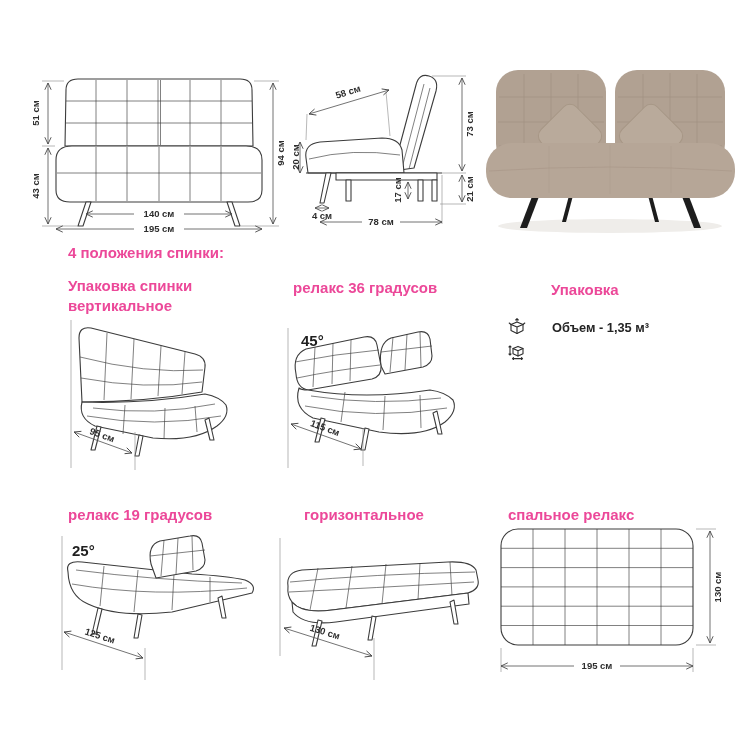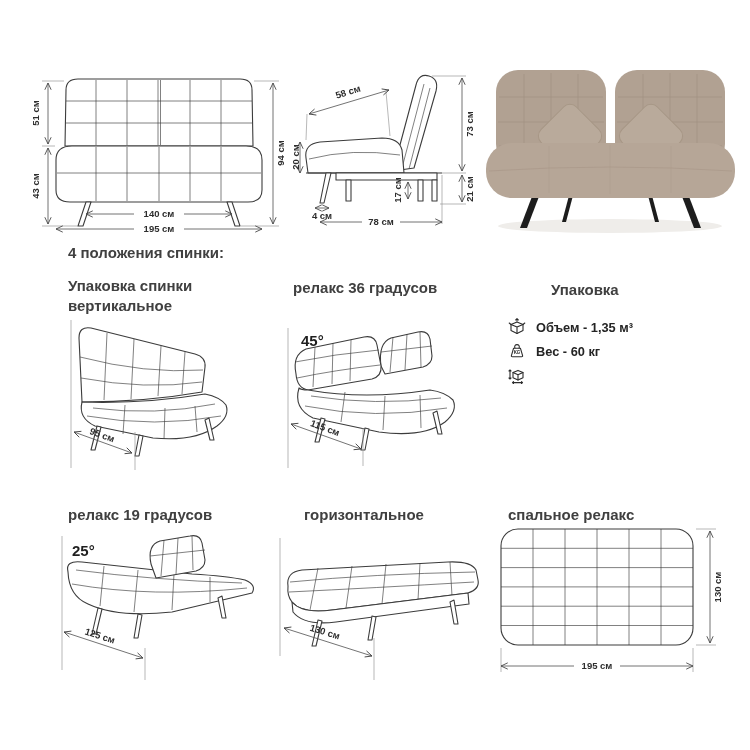--- a/index.html
+++ b/index.html
@@ -1,22 +1,22 @@
 <!DOCTYPE html>
 <html><head>
 <meta charset="utf-8">
 <style>
   *{margin:0;padding:0;box-sizing:border-box}
   html,body{background:#fff}
   body{width:750px;height:750px;position:relative;overflow:hidden;
        font-family:"Liberation Sans",sans-serif;color:#1f1f1f}
   .abs{position:absolute}
-  .title{font-size:15px;font-weight:700;line-height:1.32;color:#404040}
+  .title{font-size:15px;font-weight:700;line-height:1.32;color:#ec4899}
   .pack-list{display:flex;flex-direction:column;gap:6px}
-  .pack-item{display:flex;align-items:center;gap:10px}
+  .pack-item{display:flex;align-items:center;gap:26px}
   .pack-label{font-size:12.8px;font-weight:600;color:#242424;white-space:nowrap}
   svg{display:block}
   .o{fill:#fff;stroke:#3c3c3c;stroke-width:1.1;stroke-linejoin:round}
   .g{fill:none;stroke:#3c3c3c;stroke-width:.65}
   .ref{stroke:#9a9a9a;stroke-width:.7}
   .dim{stroke:#4f4f4f;stroke-width:.8;marker-start:url(#ah);marker-end:url(#ah)}
   .dt{font:700 9.5px "Liberation Sans",sans-serif;fill:#2e2e2e}
   .ang{font:700 15px "Liberation Sans",sans-serif;fill:#1f1f1f}
   .icon{stroke:#2c2c2c;fill:none;stroke-width:1.1;stroke-linejoin:round;stroke-linecap:round}
   .wbg{fill:#fff;stroke:none}
@@ -232,28 +232,20 @@
     <svg width="18" height="18" viewBox="0 0 18 18" class="icon">
       <path d="M3,6.5 L9,4 L15,6.5 L15,12.5 L9,15.4 L3,12.5 Z"></path>
       <path d="M3,6.5 L9,9 L15,6.5 M9,9 L9,15.4"></path>
       <path d="M3,6.5 L1.2,5 M15,6.5 L16.8,5"></path>
       <path d="M9,2.9 L9,0.8 M7.7,1.9 L9,0.7 L10.3,1.9"></path>
     </svg>
     <span class="pack-label">Объем - 1,35 м³</span>
   </div>
   <div class="pack-item">
     <svg width="18" height="18" viewBox="0 0 18 18" class="icon">
-      <path d="M5.6,6.2 L12.4,6.2 L14.6,13.6 Q14.9,14.8 13.6,14.8 L4.4,14.8 Q3.1,14.8 3.4,13.6 Z"></path>
-      <path d="M6.8,6 Q6.2,2.6 9,2.6 Q11.8,2.6 11.2,6"></path>
-      <text x="9" y="12.2" text-anchor="middle" stroke="none" fill="#2c2c2c" style="font:700 4.5px 'Liberation Sans',sans-serif">KG</text>
-    </svg>
-    <span class="pack-label">Вес - 60 кг</span>
-  </div>
-  <div class="pack-item">
-    <svg width="18" height="18" viewBox="0 0 18 18" class="icon">
       <path d="M5,6.6 L10,4.4 L15,6.6 L15,11.8 L10,14 L5,11.8 Z"></path>
       <path d="M5,6.6 L10,8.8 L15,6.6 M10,8.8 L10,14"></path>
       <path d="M2,4 L2,13 M1,5 L2,4 L3,5 M1,12 L2,13 L3,12"></path>
       <path d="M4.5,16.6 L14.5,16.6 M5.5,15.6 L4.5,16.6 L5.5,17.6 M13.5,15.6 L14.5,16.6 L13.5,17.6"></path>
     </svg>
   </div>
 </div>
 
 <div class="abs title" style="left:68px;top:505px">релакс 19 градусов</div>
 

